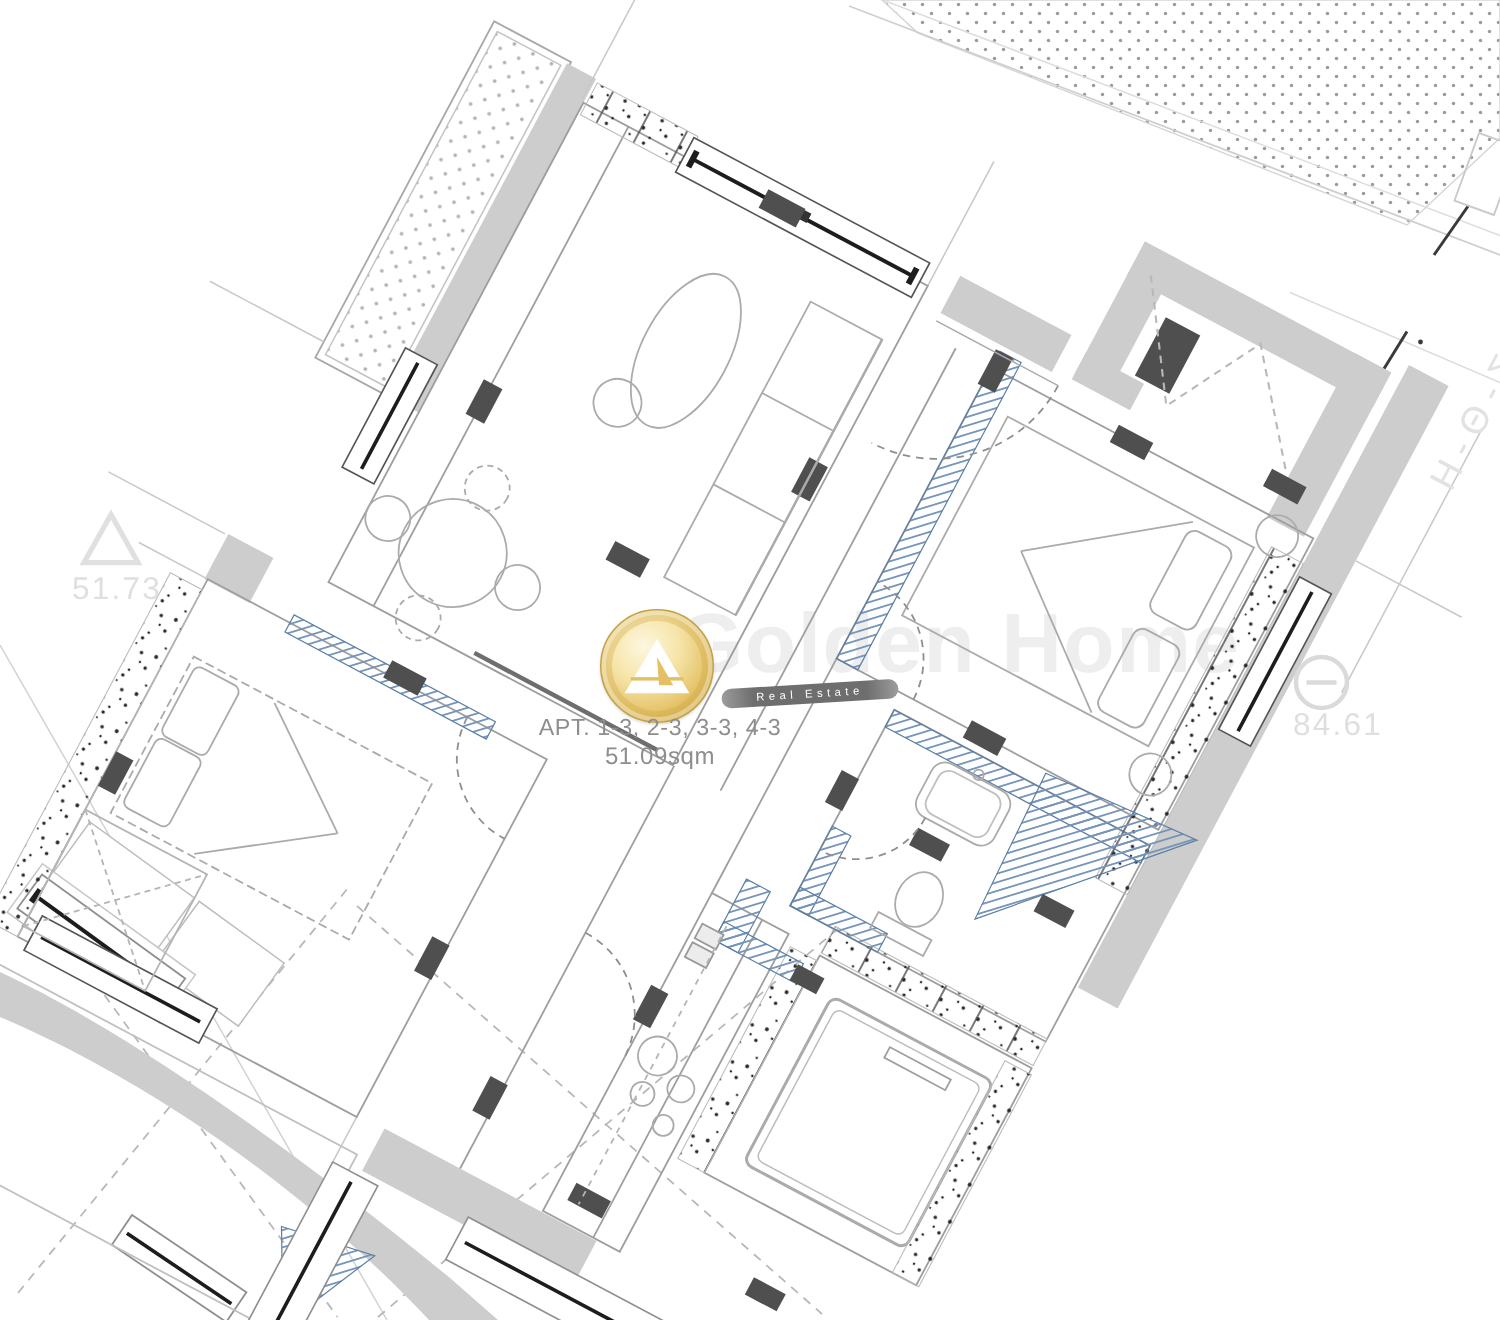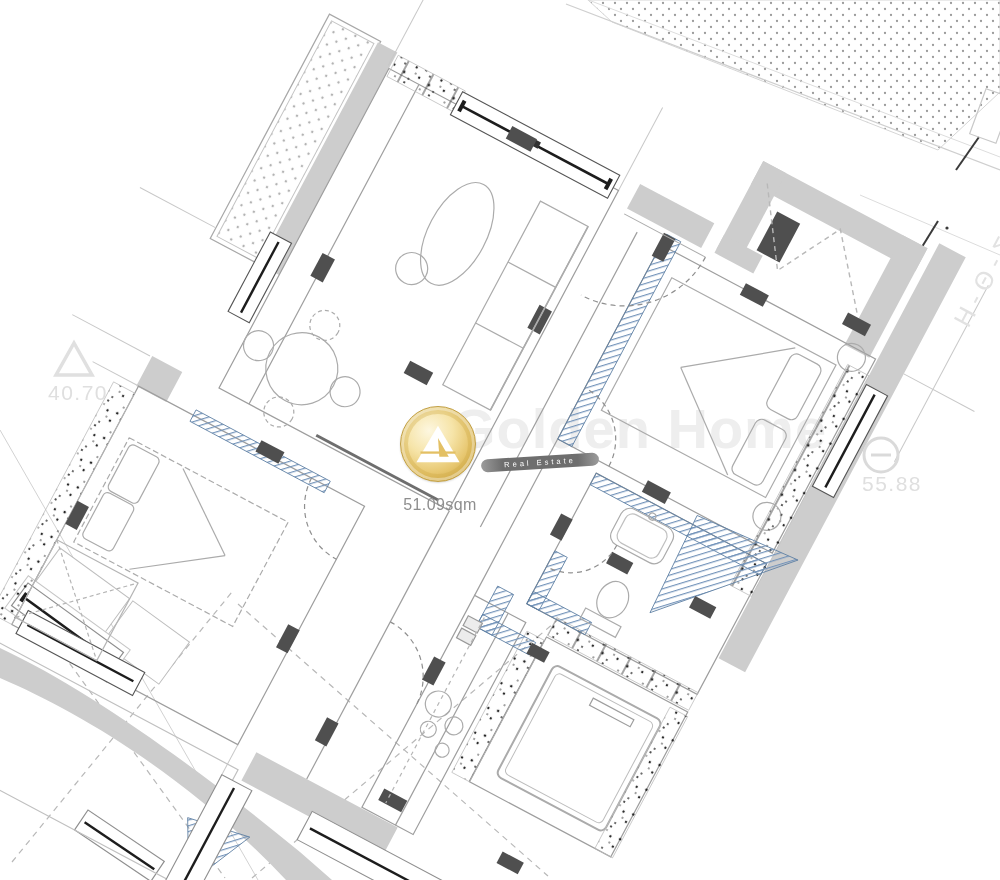--- a/index.html
+++ b/index.html
@@ -303,28 +303,29 @@
     <svg viewBox="0 0 80 74" width="54" height="50">
       <polygon points="40,10 72,64 8,64" fill="#ffffff"></polygon>
       <polygon points="40,28 56,56 42,56" fill="#e3c064"></polygon>
       <rect x="14" y="48" width="52" height="3.4" fill="#e3c064"></rect>
     </svg>
   </div>
   <div class="abs badge">
     <span>Real Estate</span>
   </div>
 
+  <div class="abs apt">APT. 1-3, 2-3, 3-3, 4-3</div>
   <div class="abs area">51.09sqm</div>
 
   <svg class="abs tri-icon" width="44" height="42">
     <path d="M22 5 L40 37 L4 37 Z" fill="none" stroke="#e0e0e0" stroke-width="3.5"></path>
   </svg>
-  <div class="abs bm-val bm-left-val">40.70</div>
+  <div class="abs bm-val bm-left-val">51.73</div>
 
   <svg class="abs circ-icon" width="46" height="46">
     <circle cx="23" cy="23" r="17" fill="none" stroke="#dadada" stroke-width="3"></circle>
     <line x1="13" y1="23" x2="33" y2="23" stroke="#dadada" stroke-width="3"></line>
   </svg>
-  <div class="abs bm-val bm-right-val">55.88</div>
+  <div class="abs bm-val bm-right-val">84.61</div>
 
   <div class="abs axis">Η-Θ-Σ</div>
 
 </div>
 
 </body></html>

